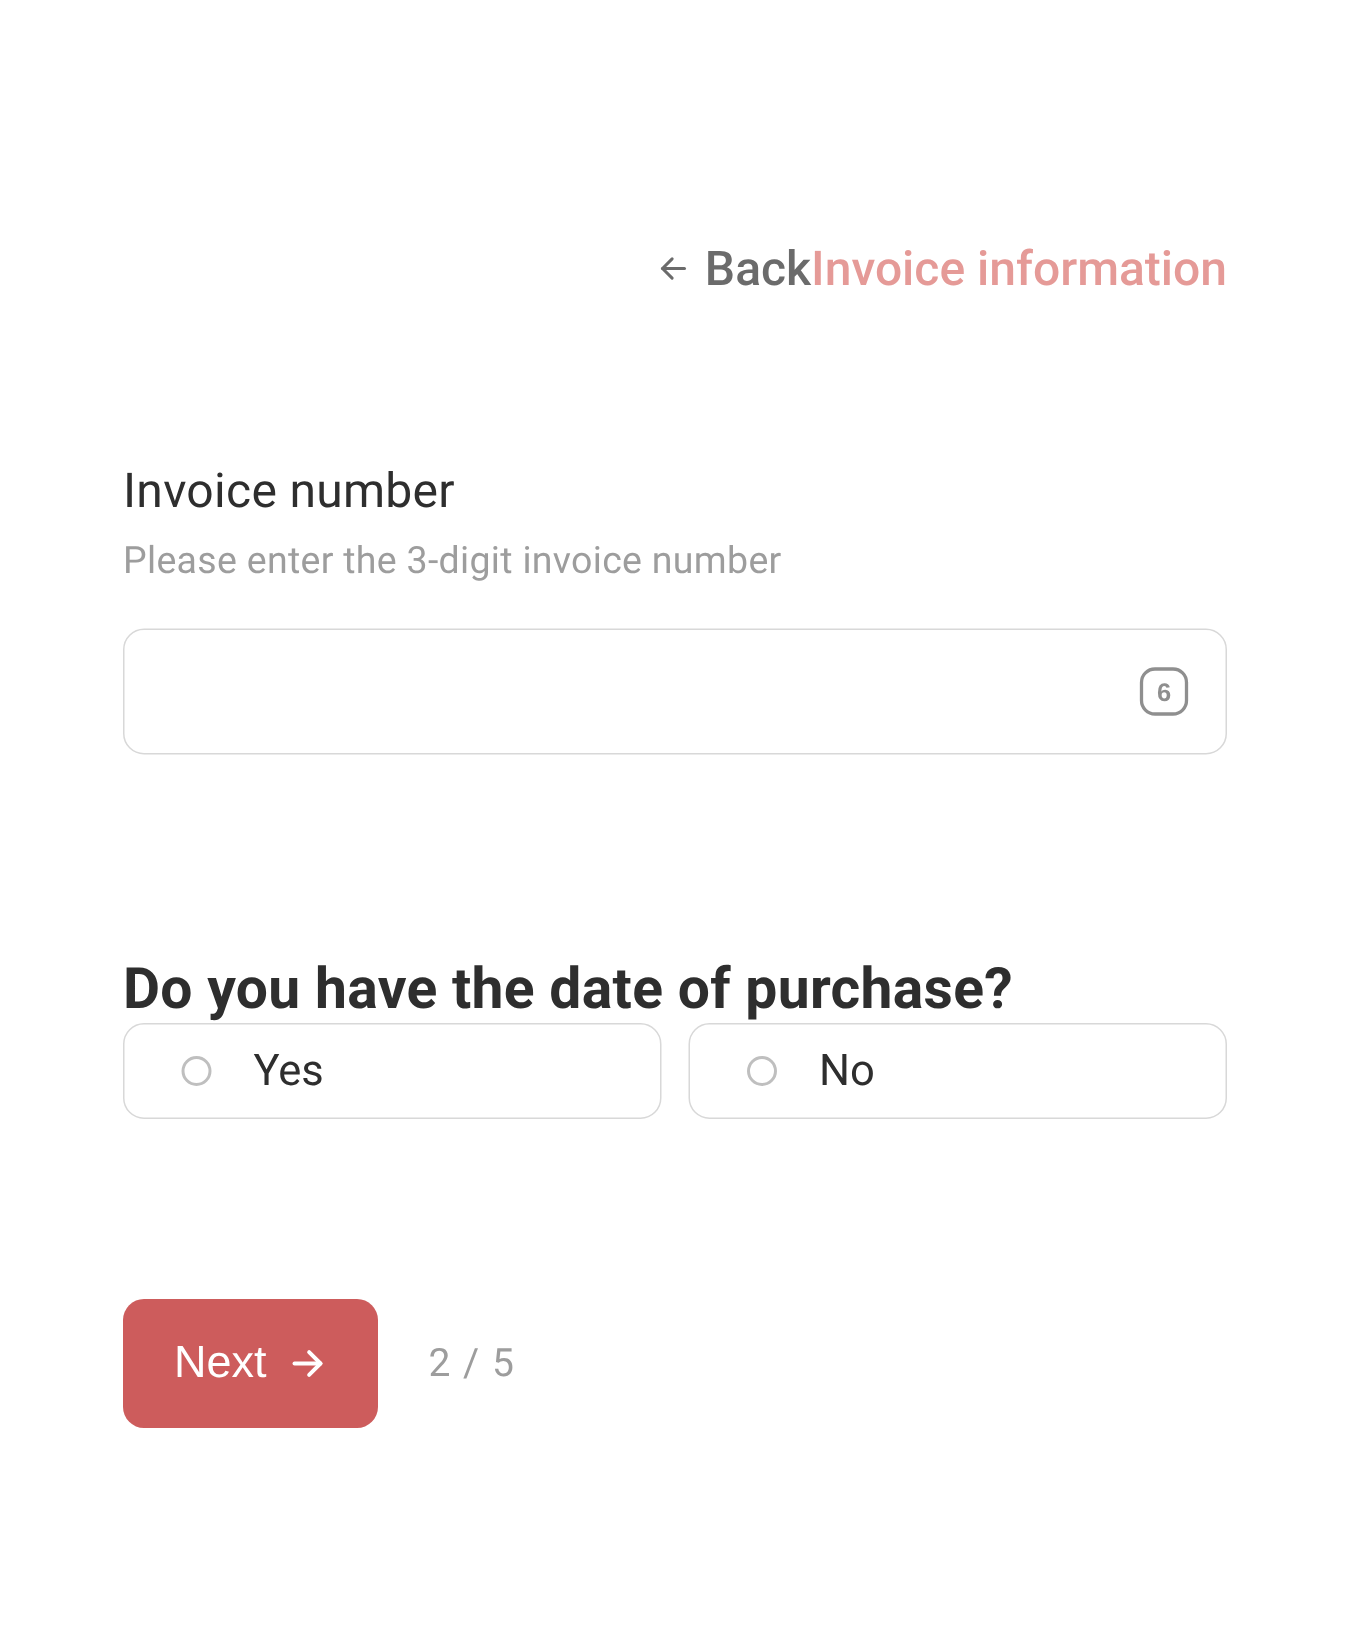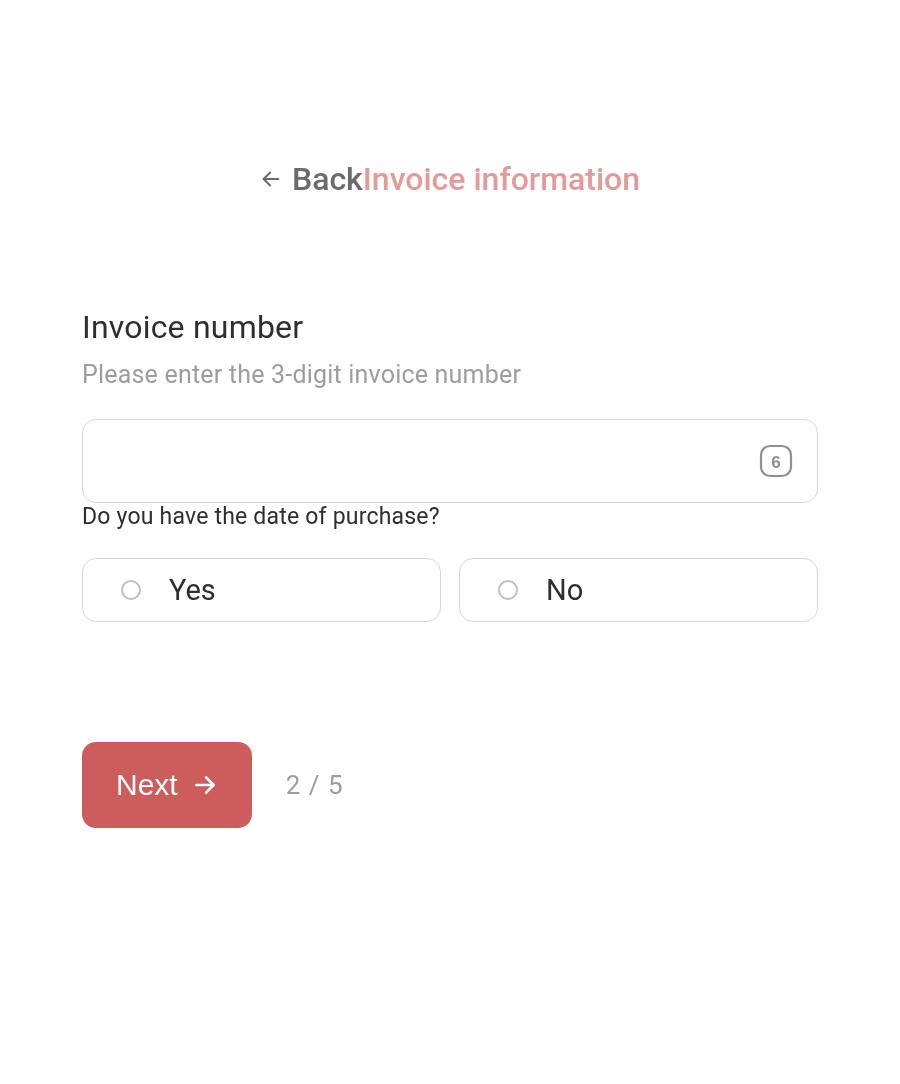--- a/index.html
+++ b/index.html
@@ -8,21 +8,21 @@
     height: 1084px;
     background: #ffffff;
     font-family: -apple-system, BlinkMacSystemFont, "Segoe UI", Roboto, "Helvetica Neue", Arial, sans-serif;
     overflow: hidden;
   }
   .container {
     padding: 160px 82px 0 82px;
   }
   .header {
     display: flex;
-    justify-content: center;
+    justify-content: flex-end;
     align-items: center;
     margin-bottom: 110px;
   }
   .back-link {
     display: flex;
     align-items: center;
     gap: 10px;
     font-size: 32px;
     font-weight: 500;
     color: #6b6b6b;
@@ -31,20 +31,21 @@
   .back-link .arrow {
     display: inline-flex;
     align-items: center;
   }
   .step-title {
     font-size: 32px;
     font-weight: 500;
     color: #e59a97;
   }
   .field-block {
+    margin-bottom: 135px;
   }
   .field-block-2 {
     margin-bottom: 120px;
   }
   .field-label {
     font-size: 32px;
     font-weight: 400;
     color: #2e2e2e;
     margin-bottom: 14px;
     letter-spacing: 0.2px;
@@ -75,24 +76,23 @@
     right: 24px;
     top: 50%;
     transform: translateY(-50%);
     display: flex;
     align-items: center;
     justify-content: center;
     width: 36px;
     height: 36px;
   }
   .question-label {
-    font-size: 23px;
-    font-weight: 400;
-    color: #2e2e2e;
-    margin-bottom: 28px;
+    font-size: 38px;
+    font-weight: 700;
+    color: #2e2e2e;
     letter-spacing: 0.2px;
   }
   .radio-row {
     display: flex;
     gap: 18px;
   }
   .radio-option {
     flex: 1;
     height: 64px;
     border: 1.5px solid #d8d8d8;

